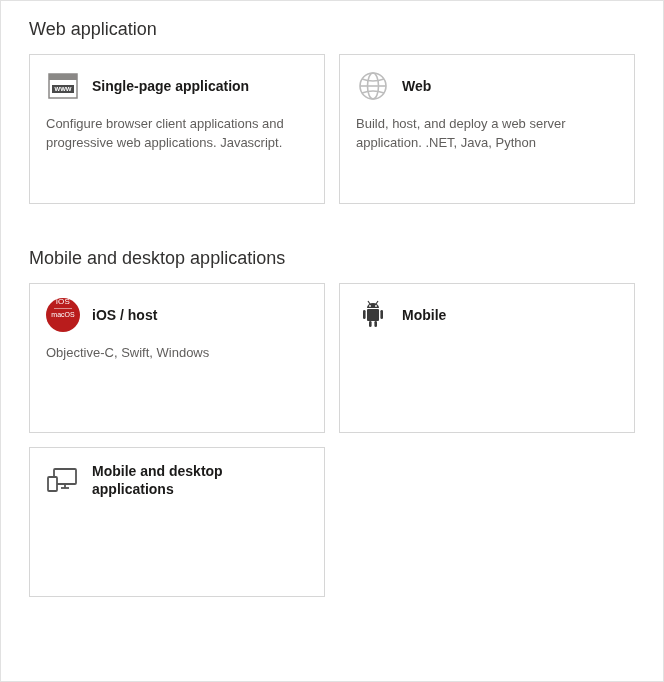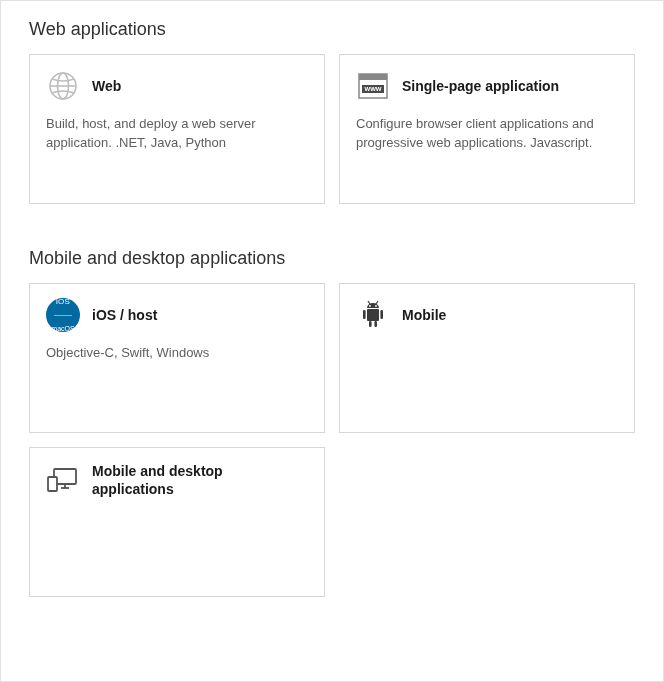--- a/index.html
+++ b/index.html
@@ -77,72 +77,72 @@
       flex-shrink: 0;
       display: flex;
       align-items: center;
       justify-content: center;
     }
     
     .ios-badge {
       width: 34px;
       height: 34px;
       border-radius: 50%;
-      background: #0369a1;
+      background: #b91c1c;
       color: #fff;
       display: flex;
       flex-direction: column;
       align-items: center;
-      justify-content: space-between;
+      justify-content: flex-start;
       font-size: 7px;
       line-height: 1;
       font-weight: 400;
     }
     .ios-badge .ios-top { font-size: 8px; letter-spacing: 0.3px; }
     .ios-badge .ios-mid { width: 18px; height: 1px; background: rgba(255,255,255,0.5); margin: 2px 0; }
     .ios-badge .ios-bot { font-size: 7px; }
   </style>
 </head>
 <body>
 
 <div class="panel">
 
 
-  <h2 class="section-title">Web applications</h2>
+  <h2 class="section-title">Web application</h2>
   <div class="card-grid">
+
+    <div class="card">
+      <div class="card-head">
+        <span class="icon-box">
+          <svg width="32" height="28" viewBox="0 0 32 28">
+            <rect x="2" y="2" width="28" height="24" fill="none" stroke="#8a8886" stroke-width="1.5"></rect>
+            <rect x="2" y="2" width="28" height="6" fill="#8a8886"></rect>
+            <rect x="5" y="13" width="22" height="8" fill="#4a4a4a"></rect>
+            <text x="16" y="19" font-size="6" fill="#fff" text-anchor="middle" font-family="Arial" font-weight="bold">WWW</text>
+          </svg>
+        </span>
+        <span class="card-title">Single-page application</span>
+      </div>
+      <p class="card-desc">Configure browser client applications and progressive web applications. Javascript.</p>
+    </div>
 
     <div class="card">
       <div class="card-head">
         <span class="icon-box">
           <svg width="32" height="32" viewBox="0 0 32 32" fill="none" stroke="#bdbdbd" stroke-width="1.6">
             <circle cx="16" cy="16" r="13"></circle>
             <ellipse cx="16" cy="16" rx="5.5" ry="13"></ellipse>
             <line x1="3" y1="16" x2="29" y2="16"></line>
             <path d="M5 9 Q16 13 27 9"></path>
             <path d="M5 23 Q16 19 27 23"></path>
           </svg>
         </span>
         <span class="card-title">Web</span>
       </div>
       <p class="card-desc">Build, host, and deploy a web server application. .NET, Java, Python</p>
-    </div>
-
-    <div class="card">
-      <div class="card-head">
-        <span class="icon-box">
-          <svg width="32" height="28" viewBox="0 0 32 28">
-            <rect x="2" y="2" width="28" height="24" fill="none" stroke="#8a8886" stroke-width="1.5"></rect>
-            <rect x="2" y="2" width="28" height="6" fill="#8a8886"></rect>
-            <rect x="5" y="13" width="22" height="8" fill="#4a4a4a"></rect>
-            <text x="16" y="19" font-size="6" fill="#fff" text-anchor="middle" font-family="Arial" font-weight="bold">WWW</text>
-          </svg>
-        </span>
-        <span class="card-title">Single-page application</span>
-      </div>
-      <p class="card-desc">Configure browser client applications and progressive web applications. Javascript.</p>
     </div>
 
   </div>
 
   <h2 class="section-title">Mobile and desktop applications</h2>
   <div class="card-grid">
 
     <div class="card">
       <div class="card-head">
         <span class="icon-box">

